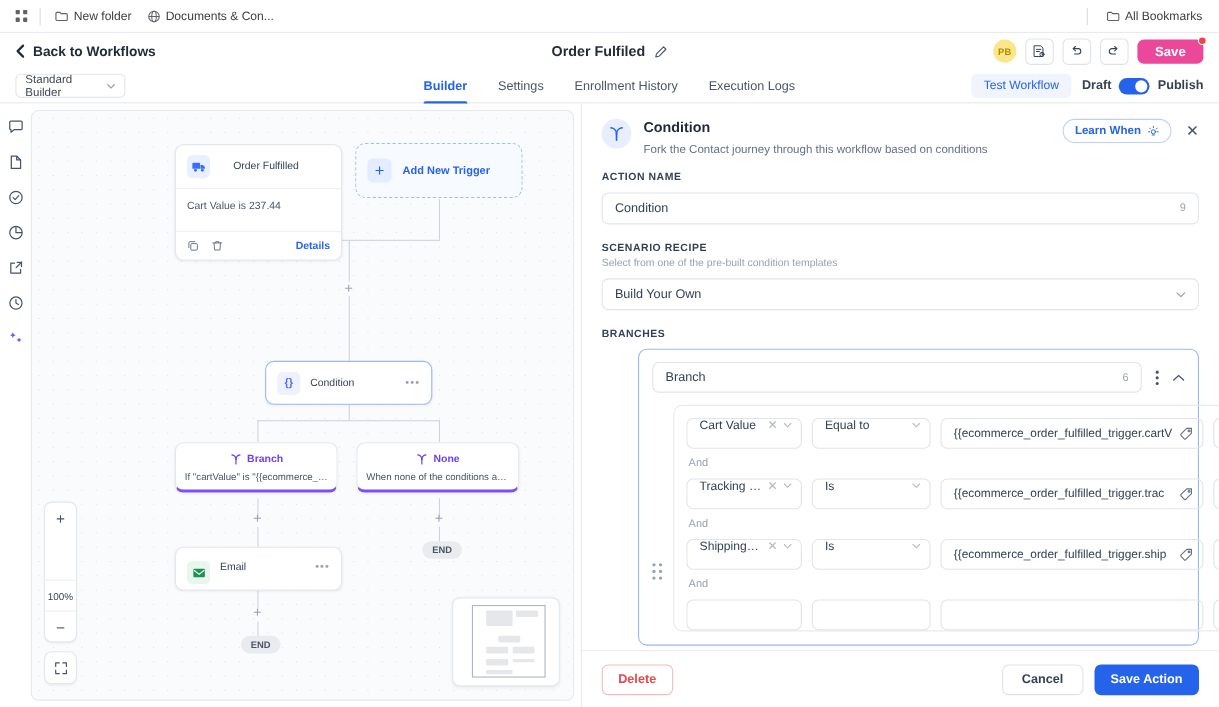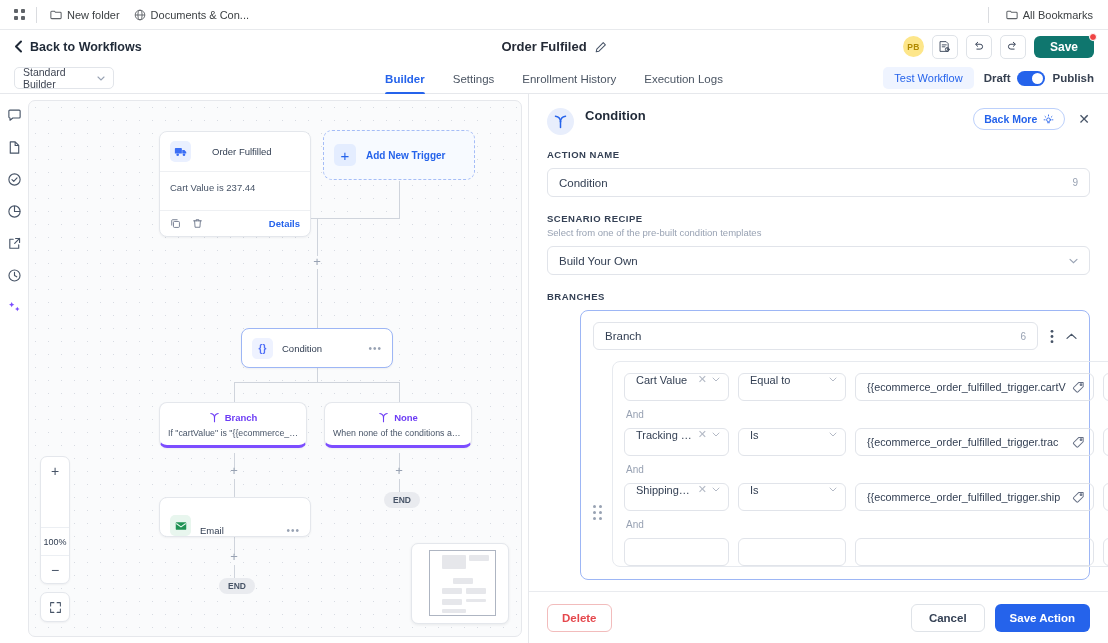--- a/index.html
+++ b/index.html
@@ -49,21 +49,21 @@
     font-size: 8.5px; font-weight: 700;
     display: flex; align-items: center; justify-content: center;
     letter-spacing: .2px;
   }
   .icon-btn {
     width: 26px; height: 24px; border: 1px solid #dfe3e8; border-radius: 5px;
     background: #fff; display: flex; align-items: center; justify-content: center;
   }
   .save-btn {
     position: relative;
-    background: #0f766e; color: #fff; border-radius: 6px;
+    background: #ec4899; color: #fff; border-radius: 6px;
     font-size: 12px; font-weight: 600;
     padding: 5px 16px; line-height: 1;
   }
   .save-dot {
     position: absolute; top: -3px; right: -3px;
     width: 8px; height: 8px; border-radius: 50%; background: #ef4444;
     border: 1px solid #fff;
   }
 
   
@@ -175,21 +175,21 @@
   }
   #branch-node { left: 130px; top: 301px; }
   #none-node { left: 295px; top: 301px; }
   .bn-head { display: flex; align-items: center; justify-content: center; gap: 5px; margin-bottom: 5px; }
   .bn-title { font-size: 9.5px; font-weight: 700; color: #6d3df5; }
   .bn-sub { font-size: 8.8px; color: #475467; white-space: nowrap; overflow: hidden; text-overflow: ellipsis; padding: 0 2px;}
 
   
   #email-node {
     left: 130px; top: 396px; width: 152px; height: 40px;
-    display: flex; align-items: flex-end; padding: 0 10px; gap: 9px;
+    display: flex; align-items: flex-start; padding: 12px 10px; gap: 9px;
   }
   .em-ico { width: 21px; height: 21px; border-radius: 5px; background: #e8f6ee; display:flex; align-items:center; justify-content:center;}
   .em-title { font-size: 9.5px; color: #344054; }
 
   
   .vline { position: absolute; width: 1.2px; background: #cfd4dc; }
   .hline { position: absolute; height: 1.2px; background: #cfd4dc; }
   .plus-node {
     position: absolute; width: 12px; height: 12px; color: #98a2b3;
     font-size: 13px; line-height: 12px; text-align: center;
@@ -647,24 +647,25 @@
         <div class="ph-row">
           <div class="ph-ico">
             <svg width="15" height="15" viewBox="0 0 14 14" fill="none" stroke="#2563eb" stroke-width="1.4" stroke-linecap="round">
                 <path d="M7 12.5V7.2"></path>
                 <path d="M7 7.2C7 4.4 4.8 2.4 2.3 2"></path>
                 <path d="M7 7.2C7 4.4 9.2 2.4 11.7 2"></path>
               </svg>
           </div>
           <div style="flex:1; min-width:0;">
             <div class="ph-title">Condition</div>
+            <div class="ph-desc">Fork the Contact journey through this workflow based on conditions</div>
           </div>
           <div class="ph-right">
             <div class="learn-more">
-              <span>Back More</span>
+              <span>Learn When</span>
               <span>
                 <svg width="11" height="11" viewBox="0 0 14 14" fill="none" stroke="#2563eb" stroke-width="1.1" stroke-linecap="round">
                     <path d="M7 1.2v1.3M2.6 3.1l.9.9M11.4 3.1l-.9.9M1.4 7.4h1.3M11.3 7.4h1.3"></path>
                     <circle cx="7" cy="7.4" r="2.4"></circle>
                     <path d="M5.8 11.1h2.4"></path>
                   </svg>
               </span>
             </div>
             <div class="close-x">✕</div>
           </div>

